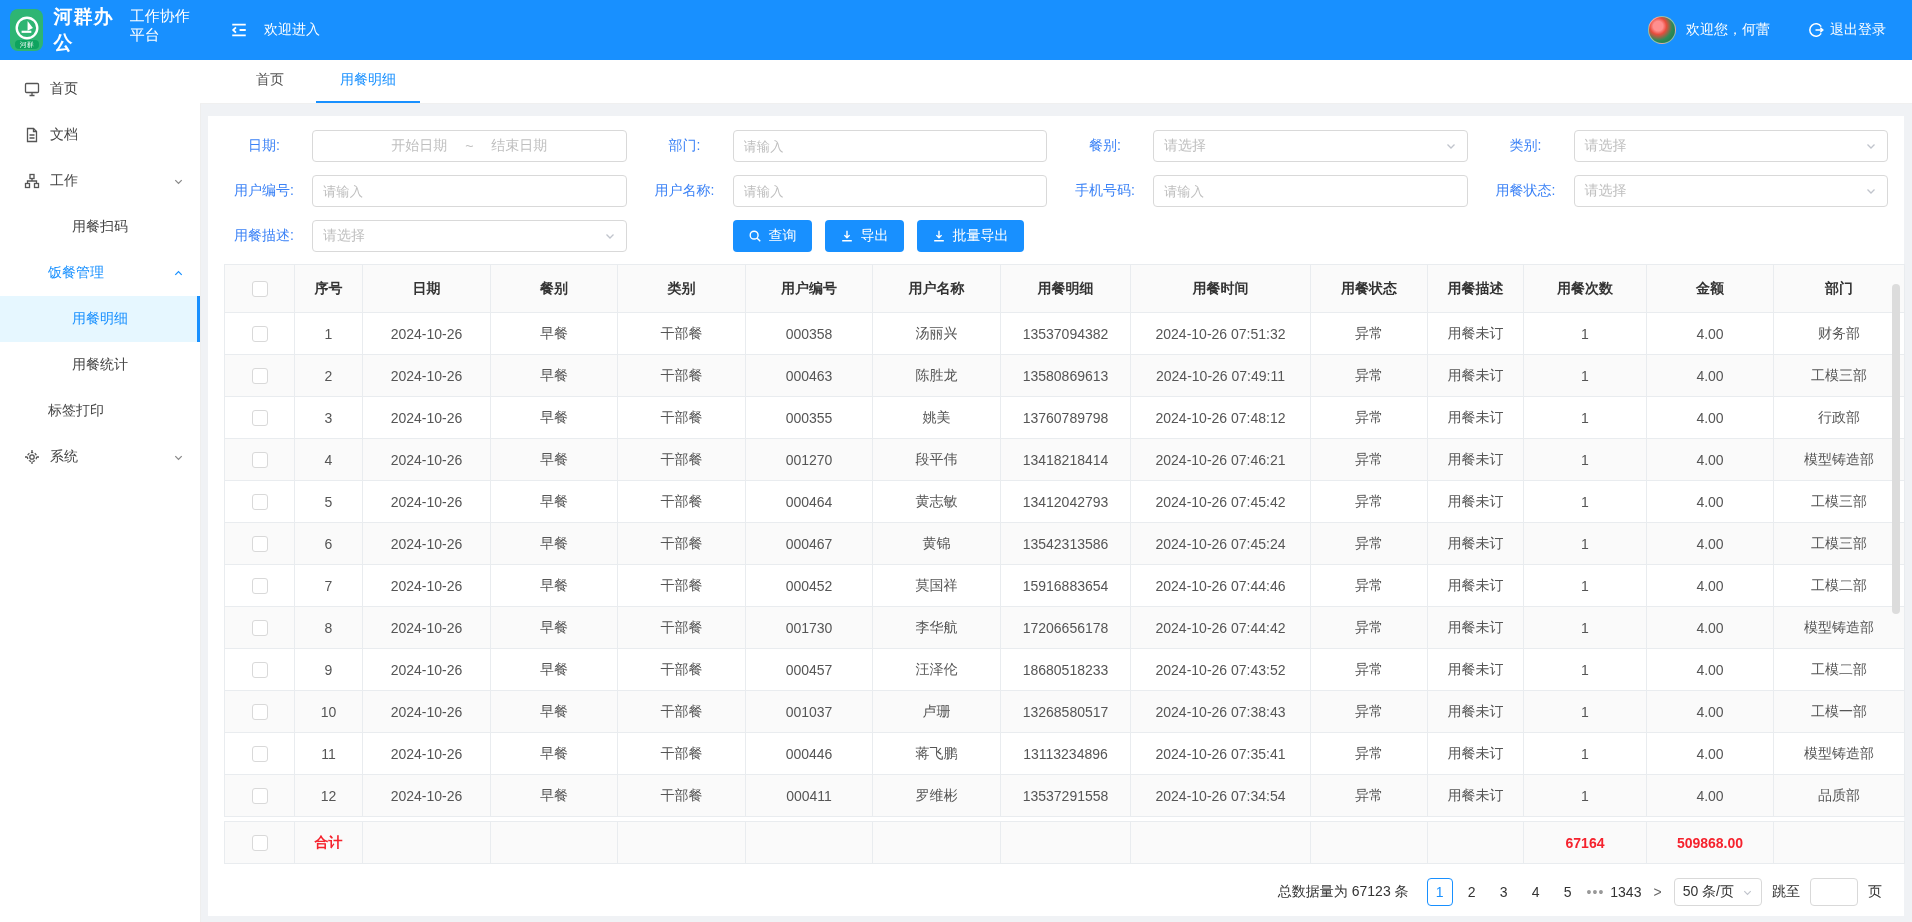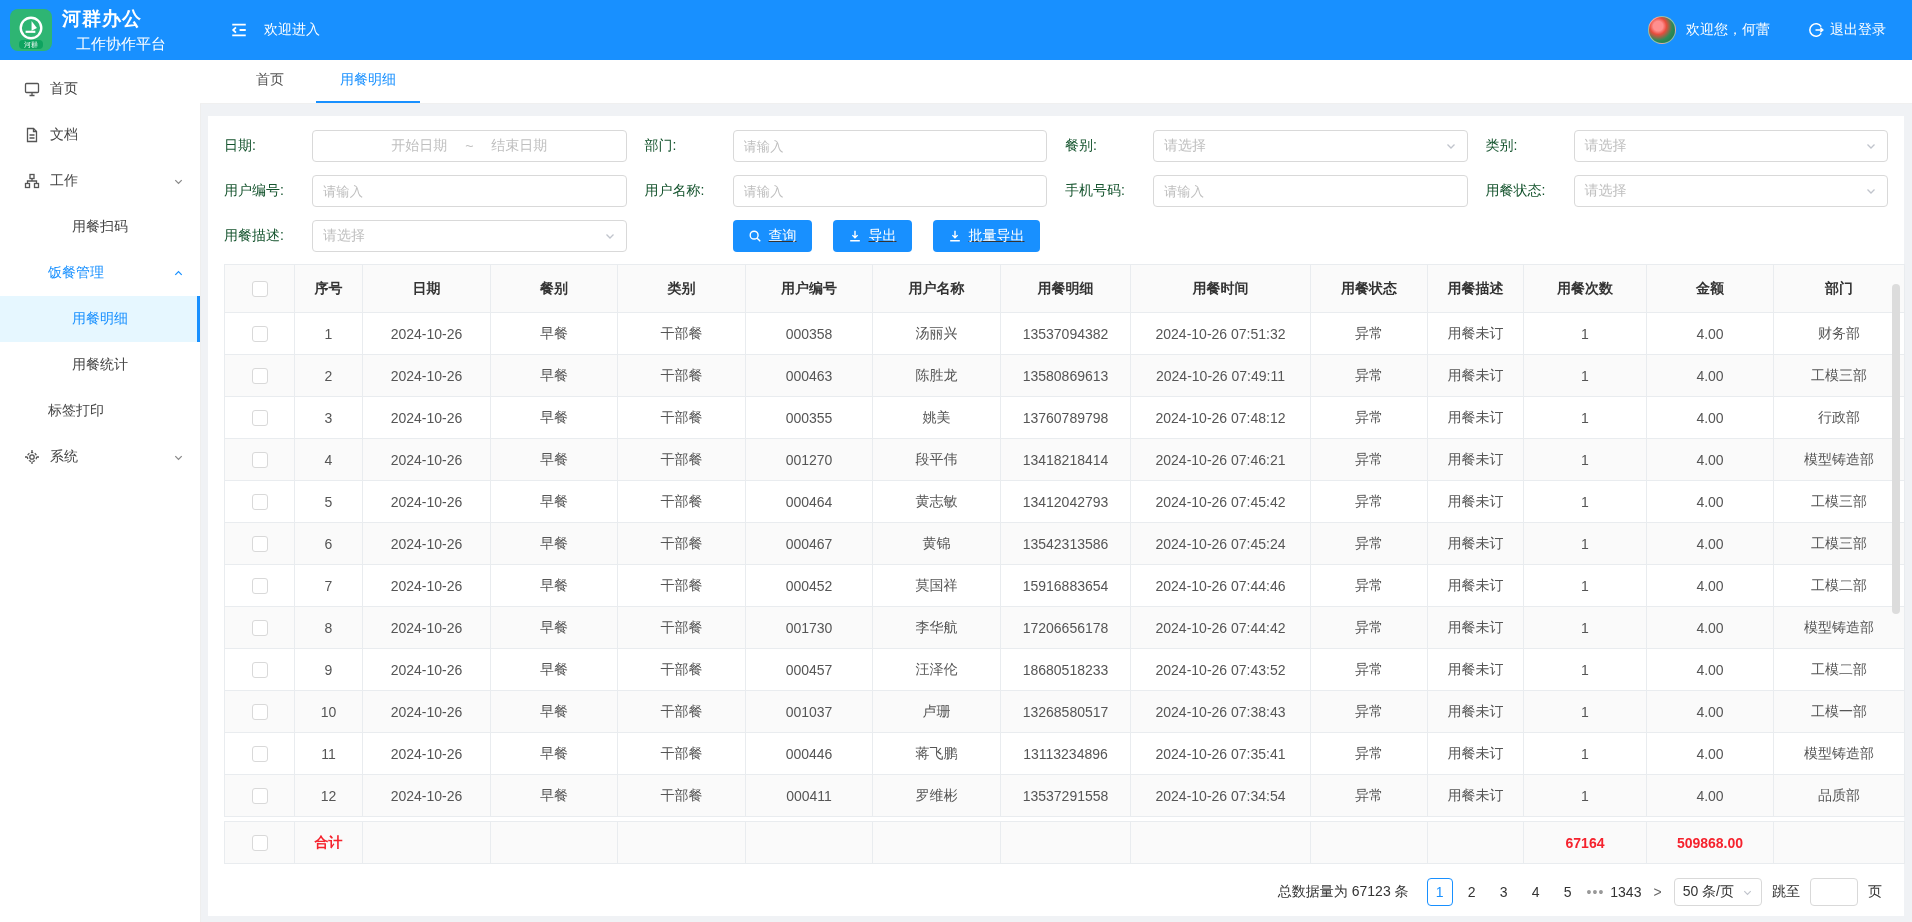--- a/index.html
+++ b/index.html
@@ -7,21 +7,21 @@
     font-family:"Liberation Sans","DejaVu Sans",sans-serif; font-size:14px; color:#333; }
   .app { width:1912px; height:922px; display:flex; flex-direction:column; }
 
   
   .topbar { height:60px; background:#1890ff; display:flex; align-items:center; color:#fff; flex:0 0 auto; }
   .brand { width:200px; display:flex; align-items:center; padding-left:10px; gap:10px; flex:0 0 auto; }
   .logo { width:42px; height:42px; background:#2eb573; border-radius:8px; position:relative; display:flex; align-items:center; justify-content:center; }
   .logo svg { width:26px; height:26px; margin-top:-5px; }
   .logo .logo-badge { position:absolute; bottom:2px; left:50%; transform:translateX(-50%);
     background:#0ea35f; color:#fff; font-size:7px; line-height:9px; padding:0 5px; border-radius:4px; white-space:nowrap; }
-  .brand-text { display:flex; flex-direction:column; }
+  .brand-text { display:flex; }
   .brand-title { font-size:19px; font-weight:bold; letter-spacing:1px; }
   .brand-sub { font-size:15px; margin-top:3px; padding-left:14px; }
   .topbar-left { display:flex; align-items:flex-end; gap:16px; margin-left:30px; }
   .icon-btn { display:inline-flex; align-items:center; justify-content:center; cursor:pointer; }
   .topbar-right { margin-left:auto; display:flex; align-items:center; gap:10px; padding-right:26px; }
   .avatar { width:28px; height:28px; border-radius:50%;
     background:radial-gradient(circle at 35% 35%, #ff8f8f 0 20%, #e84c3d 35%, #2e8b57 60%, #1e6e44 100%); border:1px solid rgba(255,255,255,.5); }
   .logout { display:flex; align-items:center; gap:6px; margin-left:28px; cursor:pointer; }
 
   
@@ -39,29 +39,29 @@
   .main { flex:1; display:flex; flex-direction:column; min-width:0; }
   .tabbar { background:#fff; height:44px; display:flex; align-items:flex-end; padding-left:32px; gap:8px; border-bottom:1px solid #f0f0f0; flex:0 0 auto; }
   .tab { padding:0 24px 12px; color:#555; cursor:pointer; border-bottom:2px solid transparent; }
   .tab.active { color:#1890ff; border-bottom-color:#1890ff; }
 
   .card { background:#fff; margin:12px 8px 8px 8px; flex:1; padding:14px 16px 10px 16px; position:relative; }
 
   
   .filter-grid { display:grid; grid-template-columns:repeat(4,1fr); gap:13px 18px; }
   .ffield { display:flex; align-items:center; }
-  .ffield label { width:88px; text-align:left; padding-right:8px; color:#14532d; flex:0 0 auto; }
+  .ffield label { width:88px; text-align:center; padding-right:8px; color:#3b82f6; flex:0 0 auto; }
   .inputbox { flex:1; height:32px; border:1px solid #d9d9d9; border-radius:4px; background:#fff;
     display:flex; align-items:center; padding:0 10px; color:#bfbfbf; }
   input.inputbox { color:#333; }
   input.inputbox::placeholder { color:#bfbfbf; }
   .date-range { justify-content:center; gap:18px; }
   .selectbox { justify-content:space-between; cursor:pointer; }
   .selectbox .chev { width:12px; height:12px; }
-  .btn-row { display:flex; align-items:center; gap:21px;text-decoration:underline; }
+  .btn-row { display:flex; align-items:center; gap:13px; }
   .btn { height:32px; background:#1890ff; border:none; border-radius:4px; color:#fff; font-size:14px;
     display:inline-flex; align-items:center; gap:7px; padding:0 15px; cursor:pointer; font-family:inherit; }
   .btn svg { width:14px; height:14px; }
 
   
   table { border-collapse:collapse; table-layout:fixed; width:1680px; }
   .tbl-wrap { margin-top:12px; }
   th,td { border:1px solid #e9ecef; text-align:center; overflow:hidden; white-space:nowrap; }
   th { background:#fafafa; height:48px; font-weight:bold; color:#333; font-size:14px; }
   td { height:42px; color:#555; }

